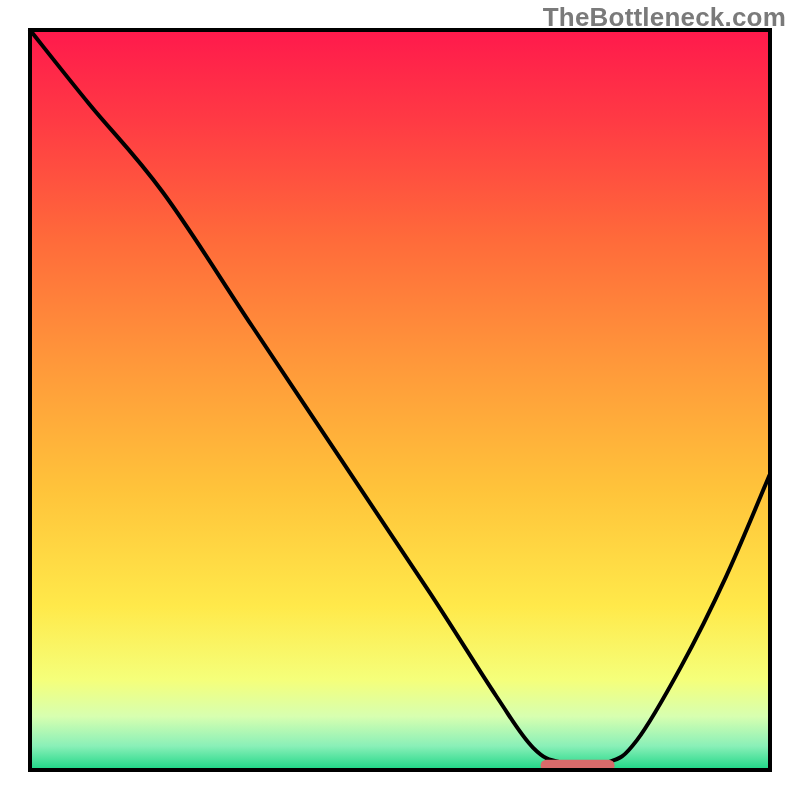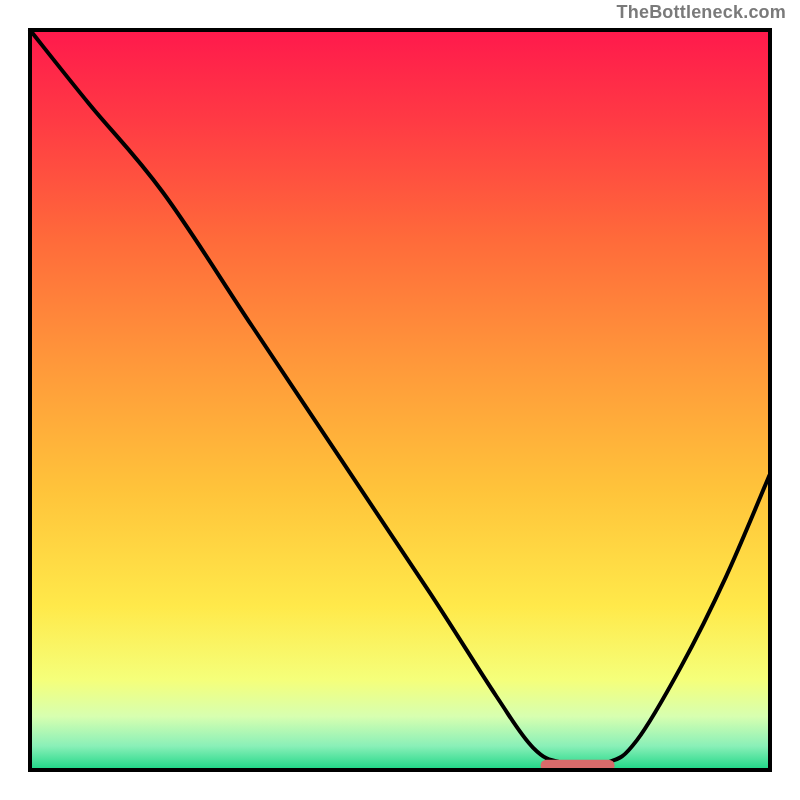--- a/index.html
+++ b/index.html
@@ -13,21 +13,21 @@
   .outer {
     position: relative;
     width: 800px;
     height: 800px;
   }
   .watermark {
     position: absolute;
     top: 2px;
     right: 14px;
     font-family: Arial, Helvetica, sans-serif;
-    font-size: 18px;
+    font-size: 26px;
     font-weight: bold;
     color: #7a7a7a;
     letter-spacing: 0.2px;
     pointer-events: none;
   }
   svg {
     display: block;
   }
 </style>
 </head>

